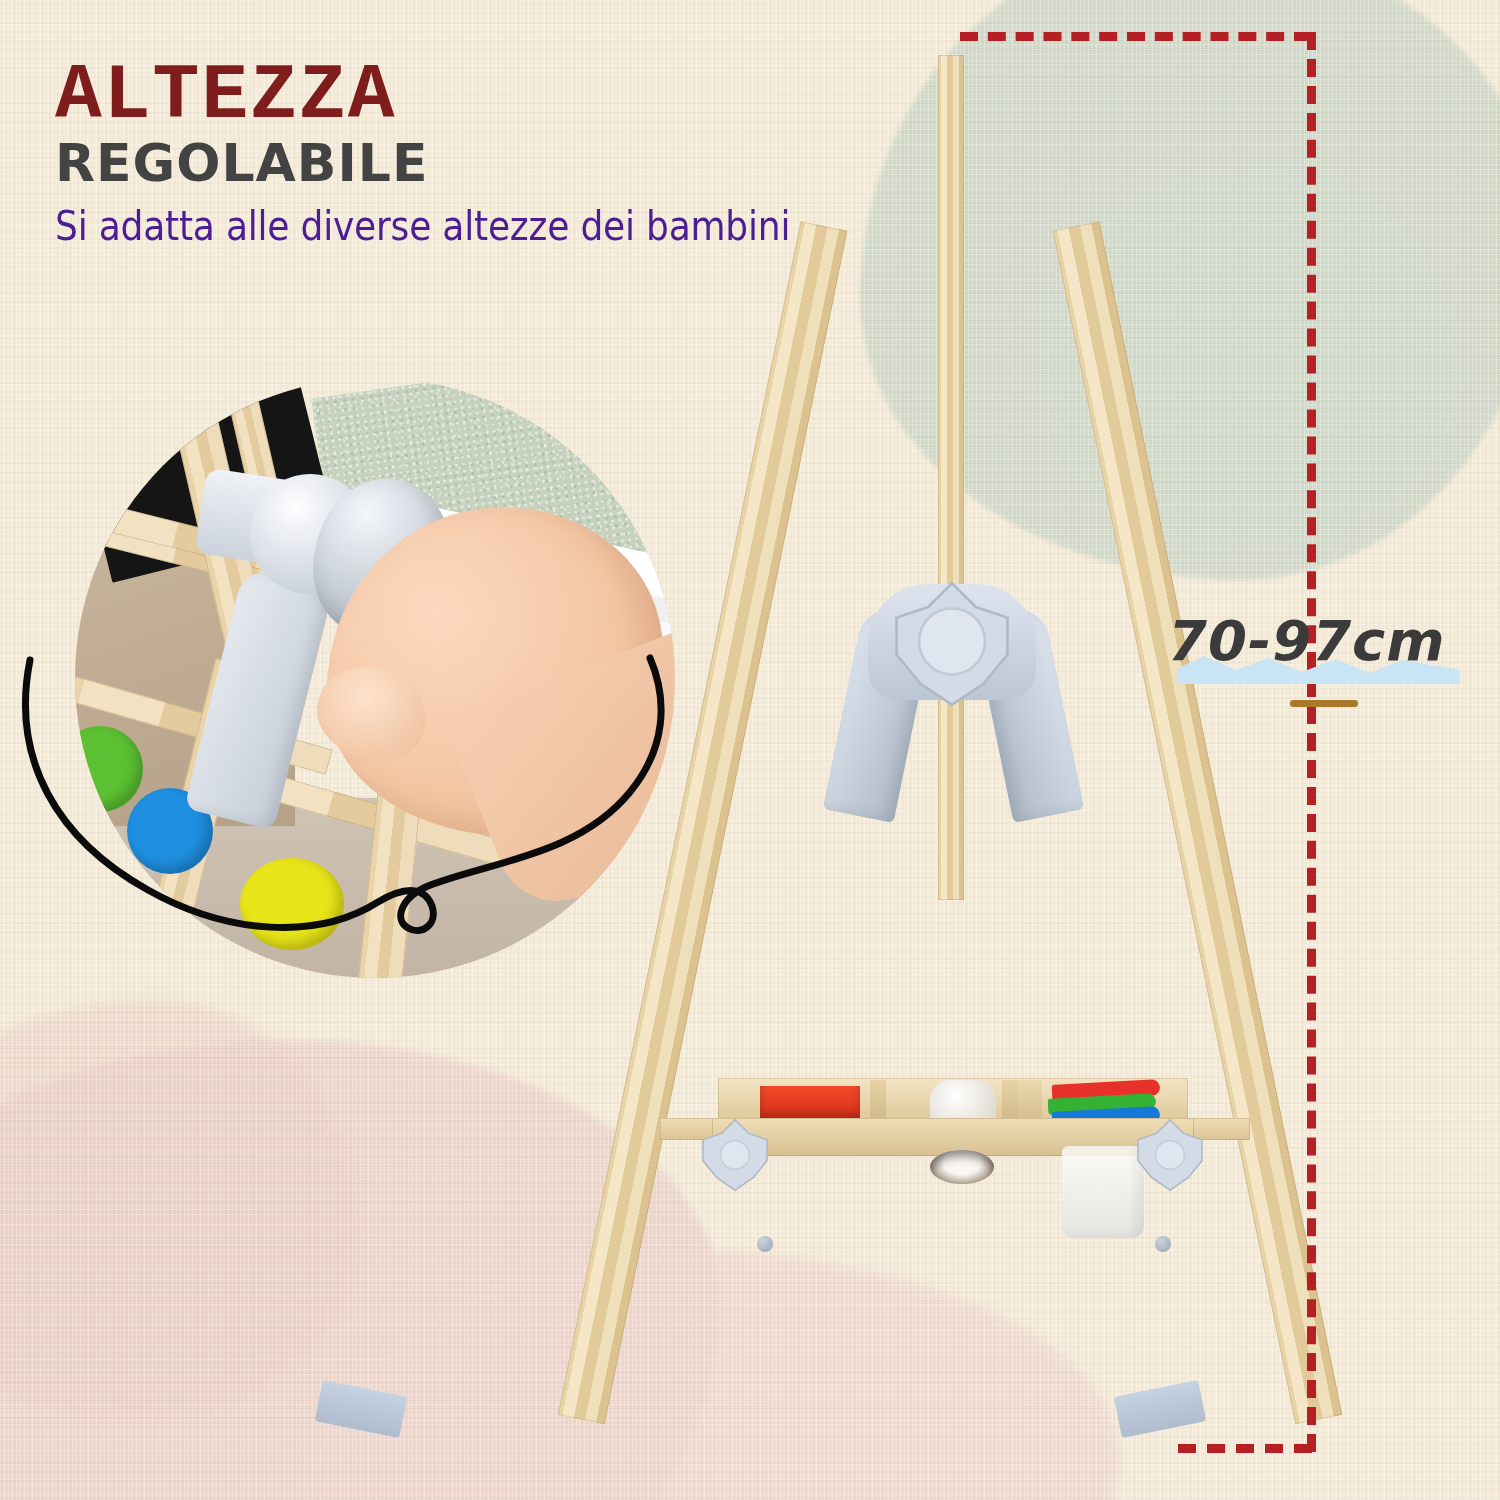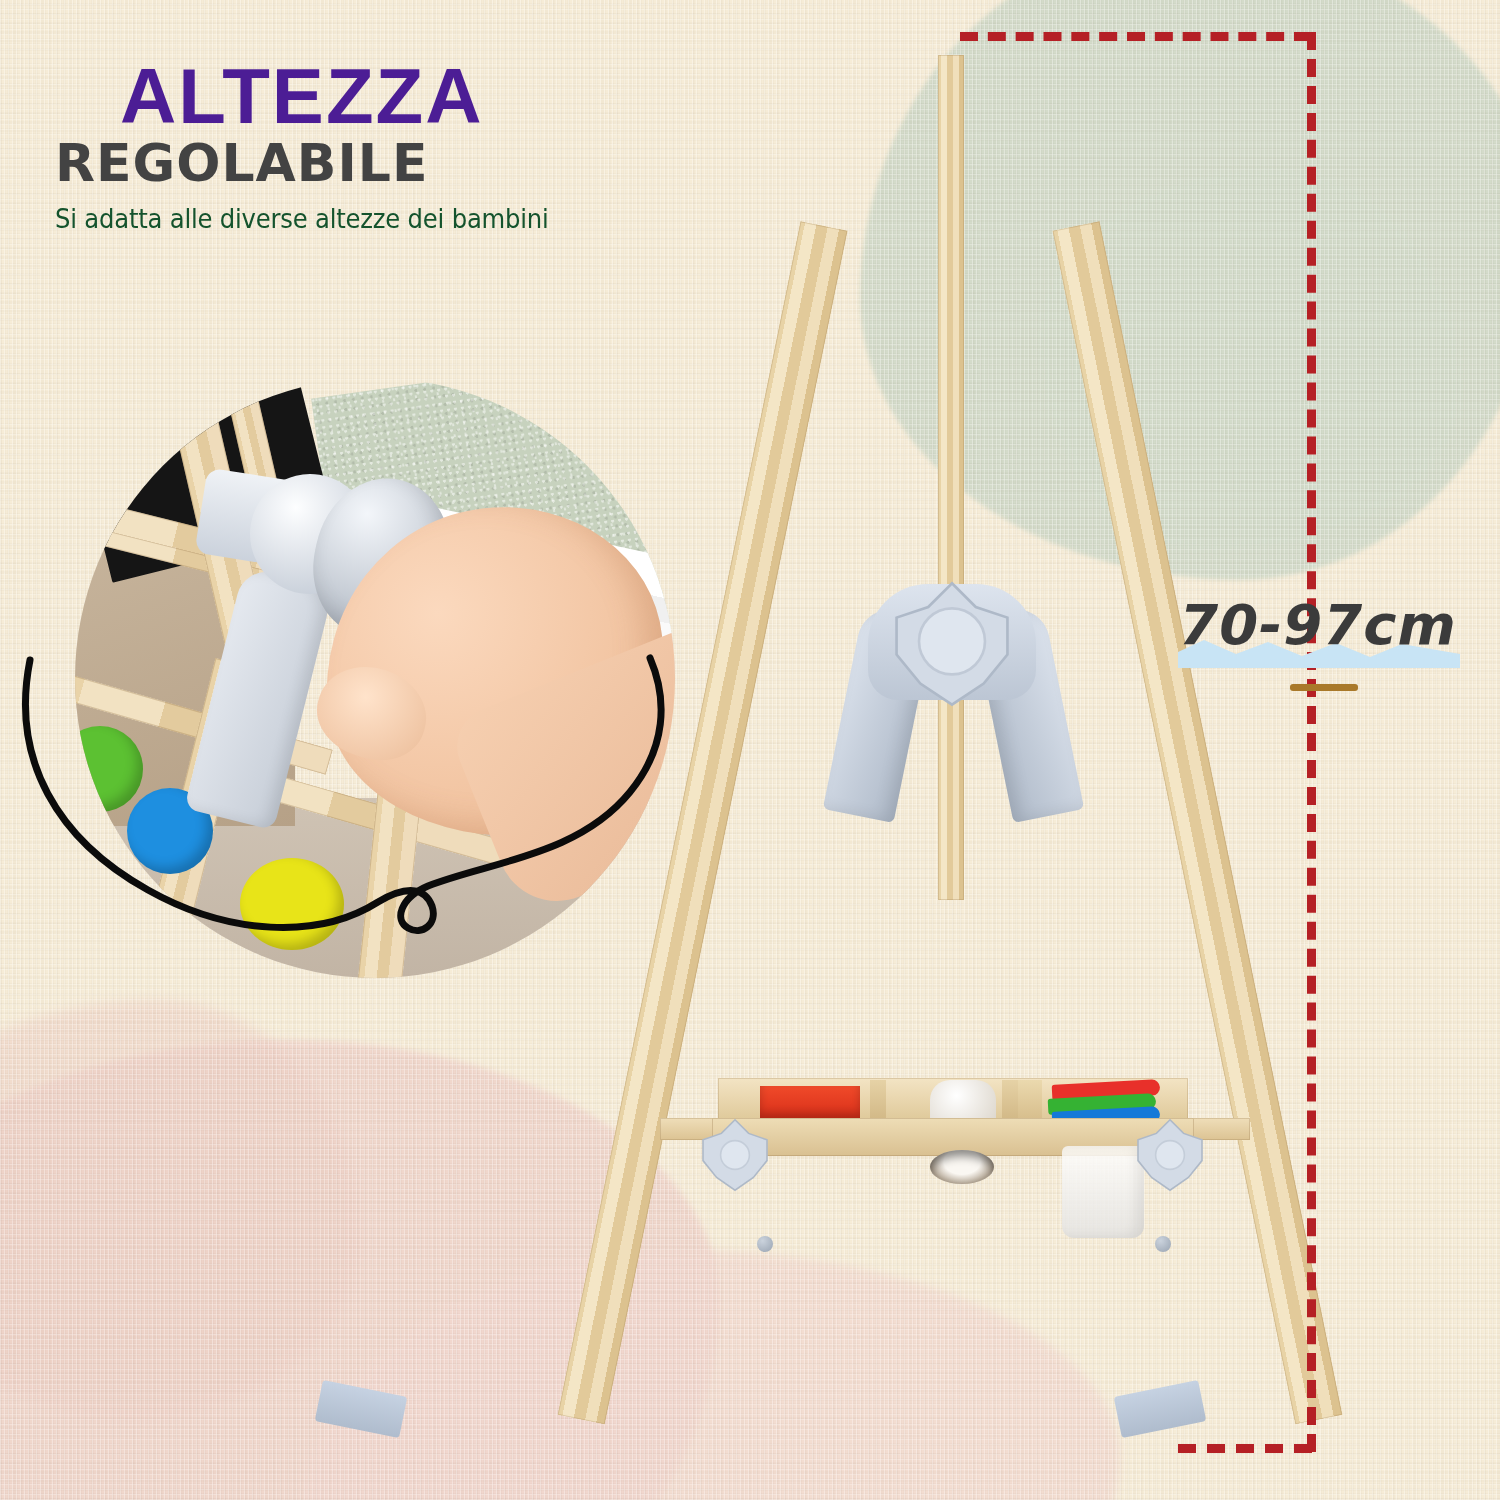--- a/index.html
+++ b/index.html
@@ -52,28 +52,28 @@
     position:absolute;inset:0;pointer-events:none;opacity:.30;
     background-image:
       repeating-linear-gradient(90deg, rgba(120,100,70,.10) 0 2px, rgba(255,255,255,0) 2px 7px),
       repeating-linear-gradient(0deg, rgba(120,100,70,.08) 0 2px, rgba(255,255,255,0) 2px 9px);
   }
 
   
   .head-block{position:absolute;left:55px;top:58px;z-index:20;}
   .h-line1{
     font-size:78px;font-weight:700;letter-spacing:2px;line-height:.98;
-    color:#4c1d95;font-family:Liberation Sans, sans-serif;text-align:center;
+    color:#7f1d1d;font-family:Liberation Mono, monospace;
   }
   .h-line2{
     font-size:52px;font-weight:700;letter-spacing:1px;line-height:1.12;
     color:#434343;font-family:"DejaVu Sans", sans-serif;
   }
   .sub{
-    margin-top:10px;font-size:27px;font-weight:400;color:#14532d;
+    margin-top:10px;font-size:40px;font-weight:400;color:#4c1d95;
     font-family:"DejaVu Sans Condensed","Liberation Sans", sans-serif;
     letter-spacing:-.2px;
   }
 
   
   .inset{
     position:absolute;left:75px;top:378px;width:600px;height:600px;
     border-radius:50%;overflow:hidden;z-index:15;
   }
   .ph{position:absolute;}
@@ -227,21 +227,21 @@
     background:radial-gradient(circle at 35% 30%,#CBD3DD,#98A3B1);}
 
   
   .dash-v,.dash-h{position:absolute;z-index:18;}
   .dash-v{width:0;border-left:9px dashed #B52025;}
   .dash-h{height:0;border-top:9px dashed #B52025;}
   .d-top{left:960px;top:32px;width:352px;}
   .d-right{left:1307px;top:32px;height:1420px;}
   .d-bottom{left:1178px;top:1444px;width:134px;}
 
-  .meas{position:absolute;left:1168px;top:592px;z-index:22;width:300px;text-align:center;}
+  .meas{position:absolute;left:1168px;top:608px;z-index:22;width:300px;}
   .meas-hl{position:absolute;left:10px;top:42px;width:282px;height:34px;z-index:-1;}
   .meas-txt{
     font-size:56px;font-weight:700;color:#3B3B3B;letter-spacing:1px;
     font-family:"DejaVu Sans", sans-serif;font-style:italic;
     position:relative;z-index:2;
   }
   .meas-tick{position:absolute;left:122px;top:92px;width:68px;height:7px;background:#A9792A;border-radius:3px;}
 </style>
 </head>
 <body>

